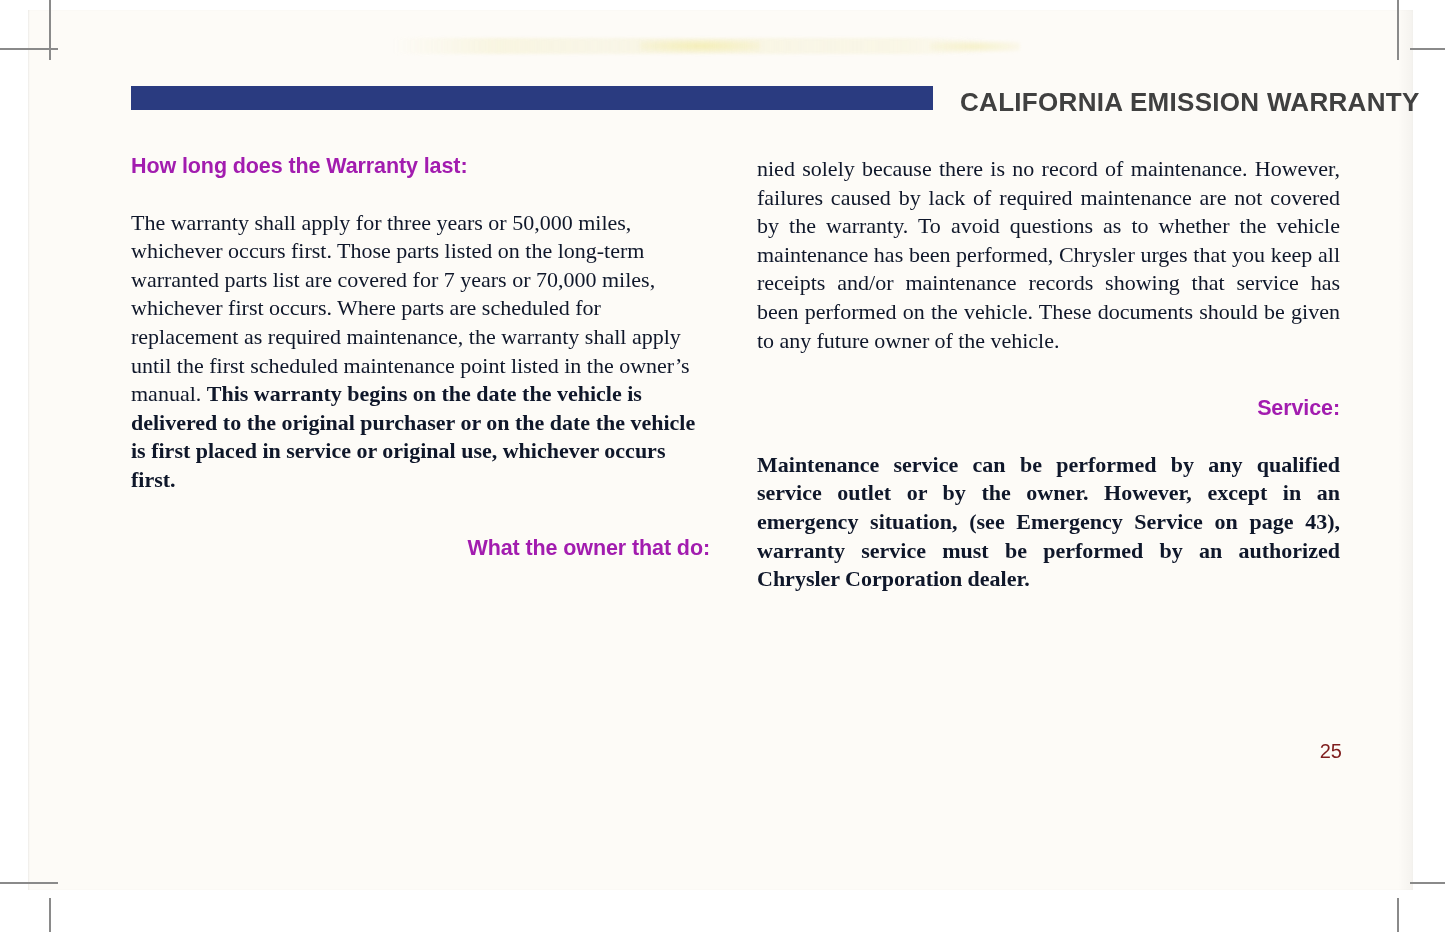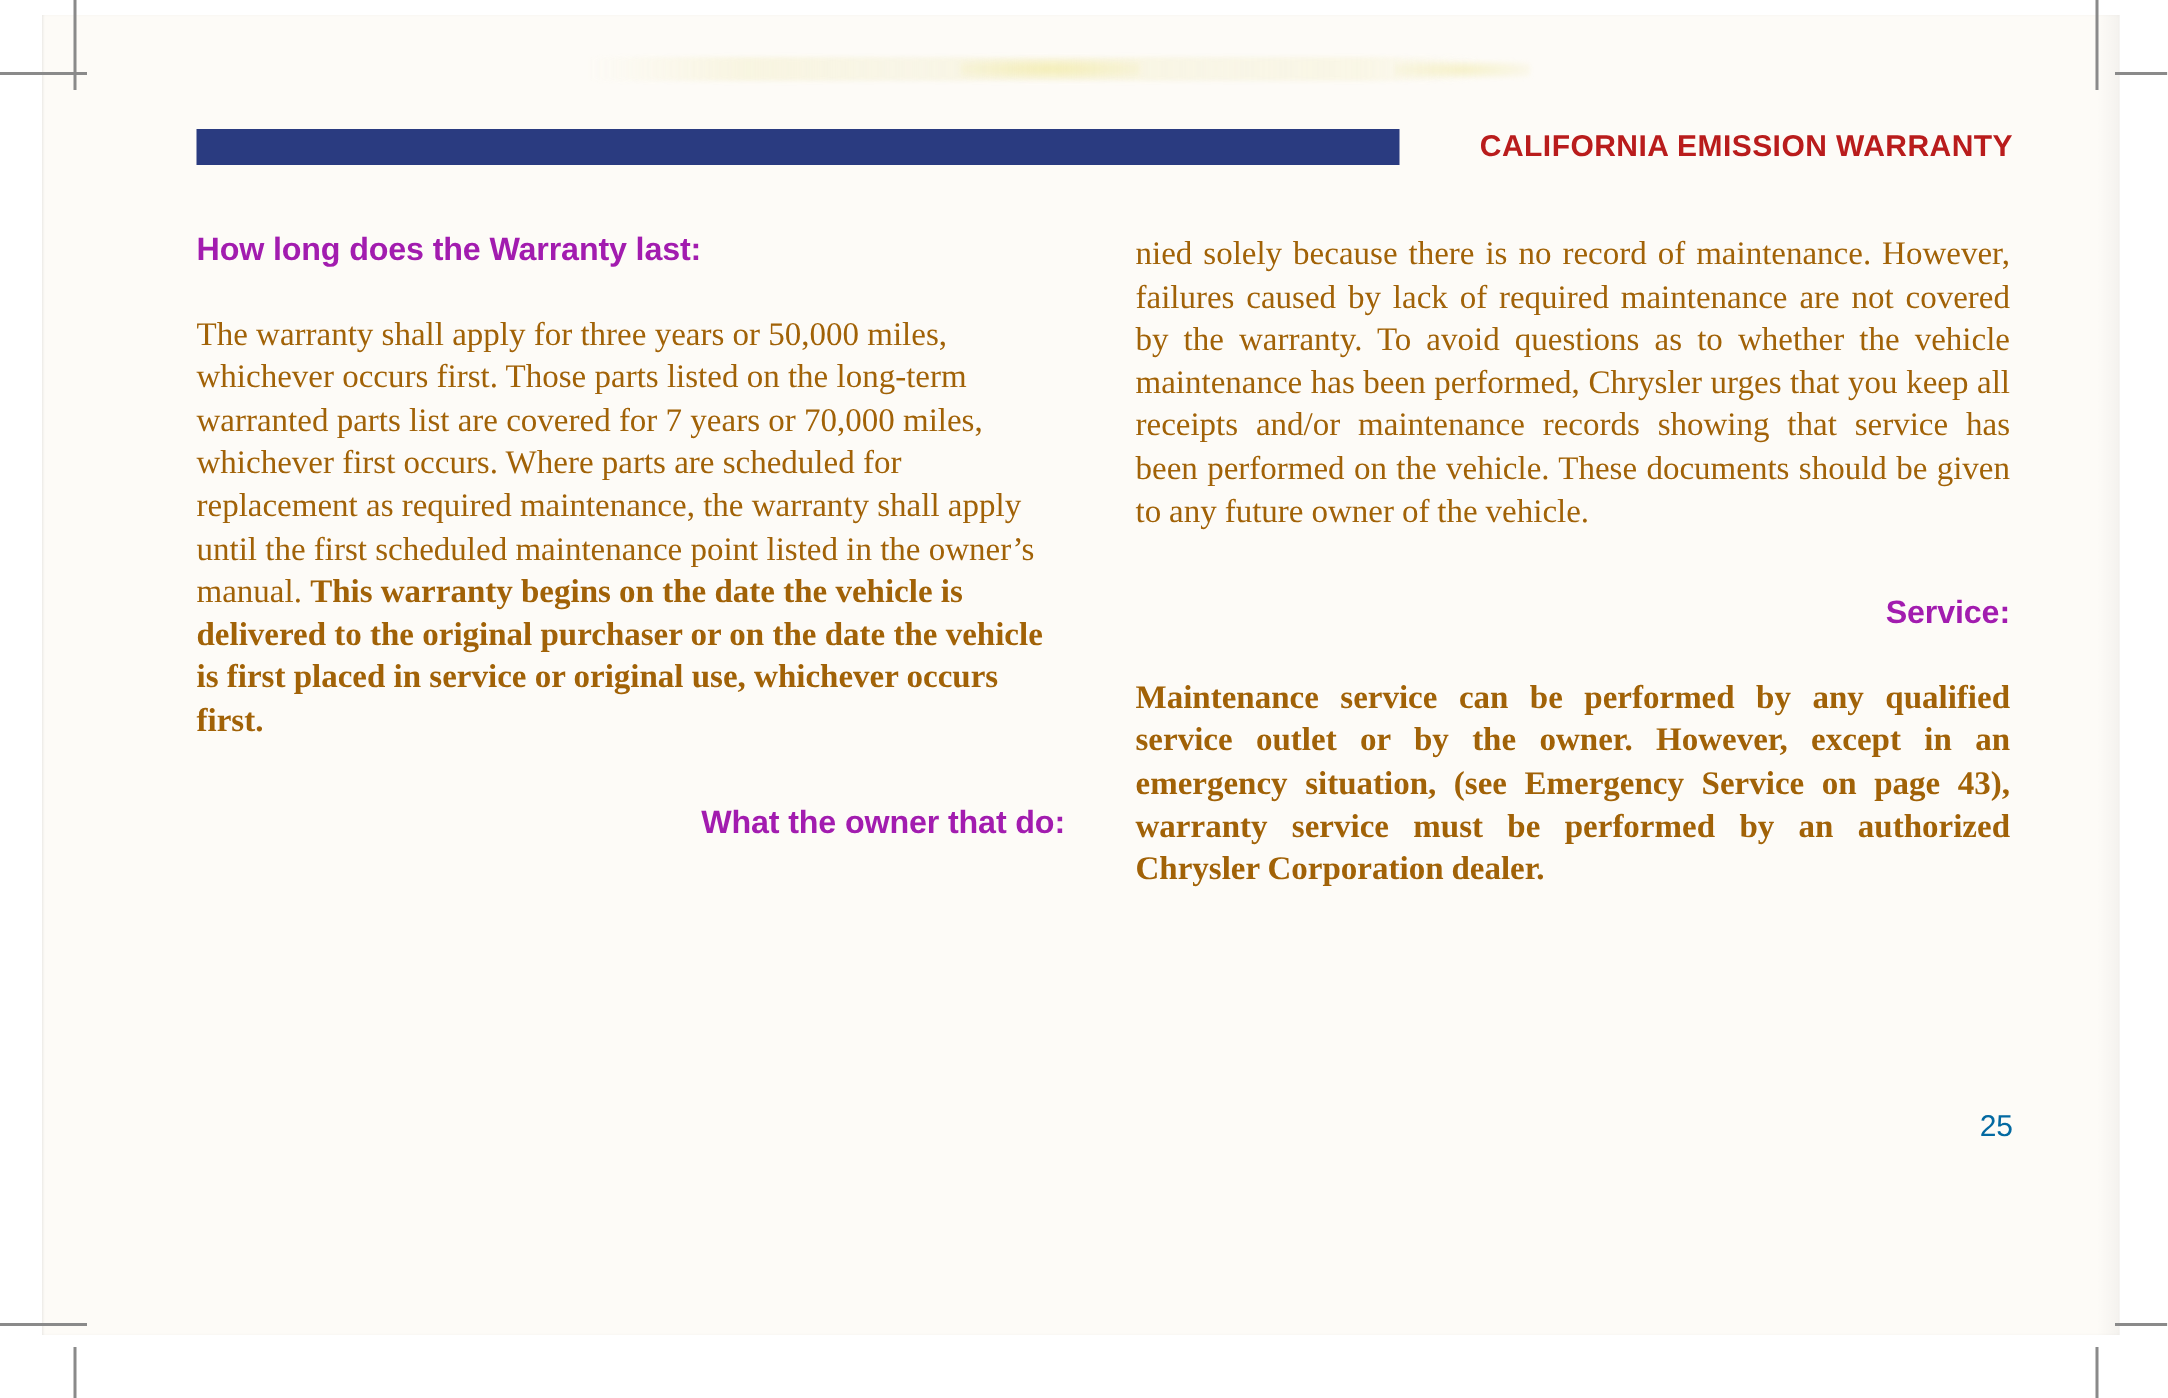--- a/index.html
+++ b/index.html
@@ -102,23 +102,23 @@
     background: #2a3b80;
   }
   .header-title {
     position: absolute;
     left: 960px;
     top: 87px;
     width: 382px;
     text-align: right;
     font-family: "Liberation Sans", sans-serif;
     font-weight: bold;
-    font-size: 20px;
+    font-size: 26px;
     letter-spacing: 0.3px;
-    color: #b91c1c;
+    color: #404040;
     white-space: nowrap;
   }
 
   
   .col {
     position: absolute;
     top: 155px;
   }
   .col-left  { left: 131px;  width: 579px; }
   .col-right { left: 757px;  width: 583px; }
@@ -132,21 +132,21 @@
     color: #a21caf;
     line-height: 1.1;
   }
   h2.section-heading.spaced-top { margin-top: 42px; text-align: right; }
 
   p.body {
     margin: 0 0 26px 0;
     font-family: "Liberation Serif", serif;
     font-size: 22px;
     line-height: 28.6px;
-    color: #a16207;
+    color: #0f172a;
     text-align: justify;
     text-justify: inter-word;
   }
   p.body:last-child { margin-bottom: 0; }
 
   p.body.ragged { text-align: left; }
 
   b.inline-bold { font-weight: bold; }
   p.body.allbold { font-weight: bold; }
 
@@ -155,21 +155,21 @@
 
   
   .page-number {
     position: absolute;
     left: 1270px;
     top: 740px;
     width: 72px;
     text-align: right;
     font-family: "Liberation Sans", sans-serif;
     font-size: 20px;
-    color: #0369a1;
+    color: #7f1d1d;
   }
 </style>
 </head>
 <body>
 
 <div id="page">
 
   <div class="paper"></div>
   <div class="paper-edge-l"></div>
   <div class="paper-edge-r"></div>

